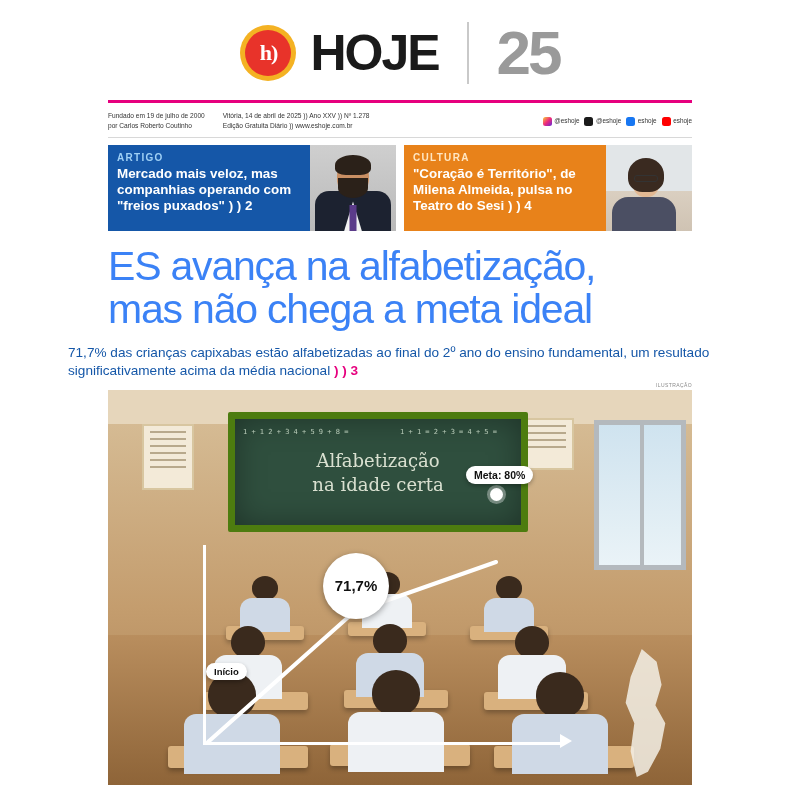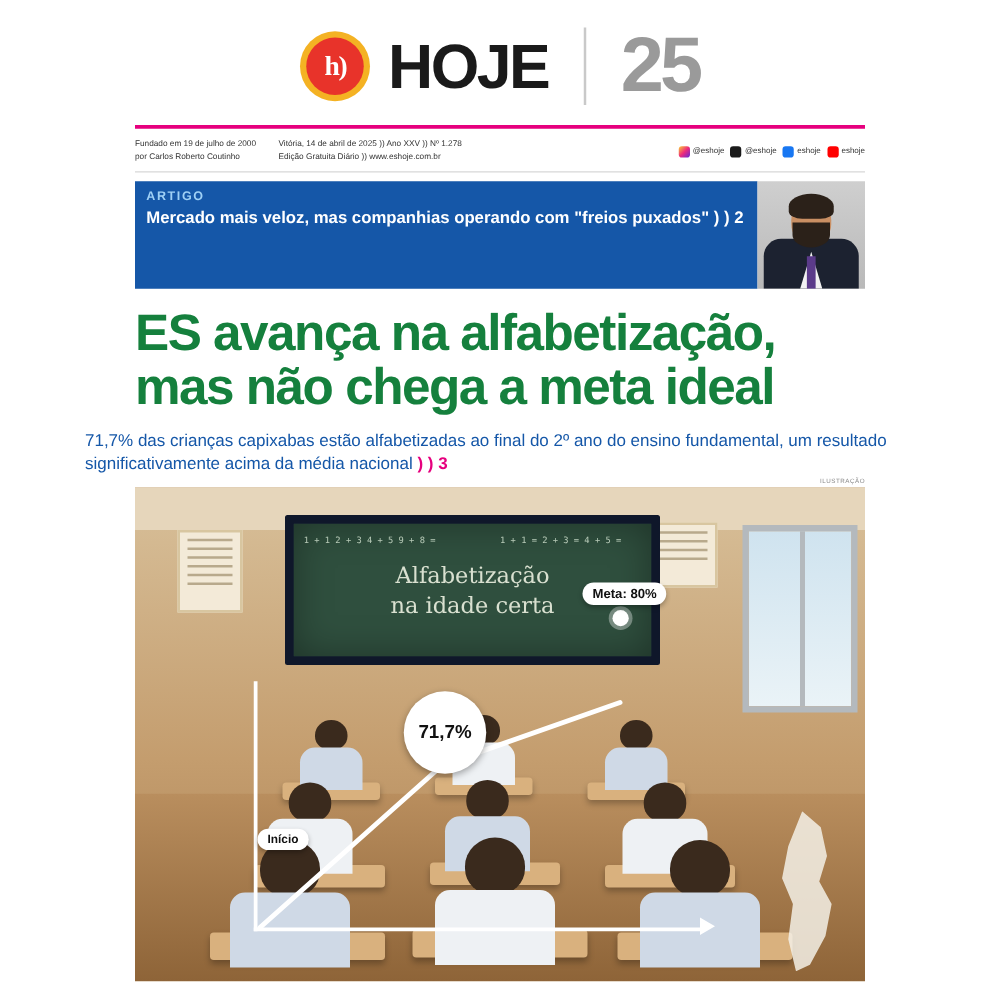--- a/index.html
+++ b/index.html
@@ -107,40 +107,40 @@
   .ph-woman .hair { position:absolute; left:46%; top:13px; width:36px; height:34px;
     transform:translateX(-50%); background:#3a2a20; border-radius:50% 50% 40% 40%; }
   .ph-woman .glasses { position:absolute; left:46%; top:30px; width:24px; height:7px;
     transform:translateX(-50%); border:1.2px solid #333; border-radius:3px; }
   .ph-woman .body { position:absolute; left:44%; bottom:0; width:64px; height:34px;
     transform:translateX(-50%); background:#4b4f63; border-radius:16px 16px 0 0; }
 
   
   .main-head {
     margin:14px 108px 0;
-    font-size:41px; font-weight:700; line-height:1.05; letter-spacing:-1.2px;
-    color:#15803d;
+    font-size:41px; font-weight:400; line-height:1.05; letter-spacing:-1.2px;
+    color:#3b82f6;
   }
   .deck {
     margin:12px 68px 0;
     font-size:13.6px; line-height:1.34; color:#1557a8; font-weight:400;
   }
   .deck .pg { color:#e6007e; font-weight:700; }
 
   
   .illo-wrap { margin:10px 108px 0; position:relative; }
   .illo {
     position:relative; width:584px; height:395px; overflow:hidden;
     background:#c7a77c;
   }
   .illo .wallL { position:absolute; inset:0; background:linear-gradient(180deg,#d8c09a 0%,#c49d6e 55%,#a87f52 100%); }
   .illo .ceiling { position:absolute; left:0; top:0; width:100%; height:34px; background:#e6d6bb; }
   .illo .board {
     position:absolute; left:120px; top:22px; width:300px; height:120px;
-    background:#2f4f3e; border:7px solid #0f172a; border-radius:2px;
+    background:#2f4f3e; border:7px solid #4d7c0f; border-radius:2px;
     box-shadow: inset 0 0 30px rgba(0,0,0,.35);
   }
   .illo .board .chalk {
     position:absolute; left:0; right:0; top:30px; text-align:center;
     color:#e8eddd; font-size:18px; line-height:1.35; font-family:"DejaVu Serif", serif;
     opacity:.92;
   }
   .illo .board .sums {
     position:absolute; right:24px; top:8px; color:#cfe0cd; font-size:7px; line-height:1.5;
     text-align:left; font-family:"DejaVu Sans Mono", monospace; opacity:.85;
@@ -264,20 +264,37 @@
 
         <span class="body"></span>
         <span class="shirt"></span>
         <span class="tie"></span>
         <span class="head"></span>
         <span class="hair"></span>
         <span class="beard"></span>
       </div>
     </div>
 
+    <div class="teaser orange">
+      <div class="txt">
+        <div class="kicker">CULTURA</div>
+        <div class="headline">
+          <span>"Coração é Território", de Milena Almeida, pulsa no Teatro do Sesi</span>
+          <span class="pg">) ) 4</span>
+        </div>
+      </div>
+      <div class="photo ph-woman">
+
+        <span class="board"></span>
+        <span class="body"></span>
+        <span class="head"></span>
+        <span class="hair"></span>
+        <span class="glasses"></span>
+      </div>
+    </div>
   </div>
 
   <h1 class="main-head">
     <span>ES avança na alfabetização,</span><br>
     <span>mas não chega a meta ideal</span>
   </h1>
 
   <p class="deck">
     <span>71,7% das crianças capixabas estão alfabetizadas ao final do 2º ano do ensino fundamental, um resultado significativamente acima da média nacional</span>
     <span class="pg">) ) 3</span>

